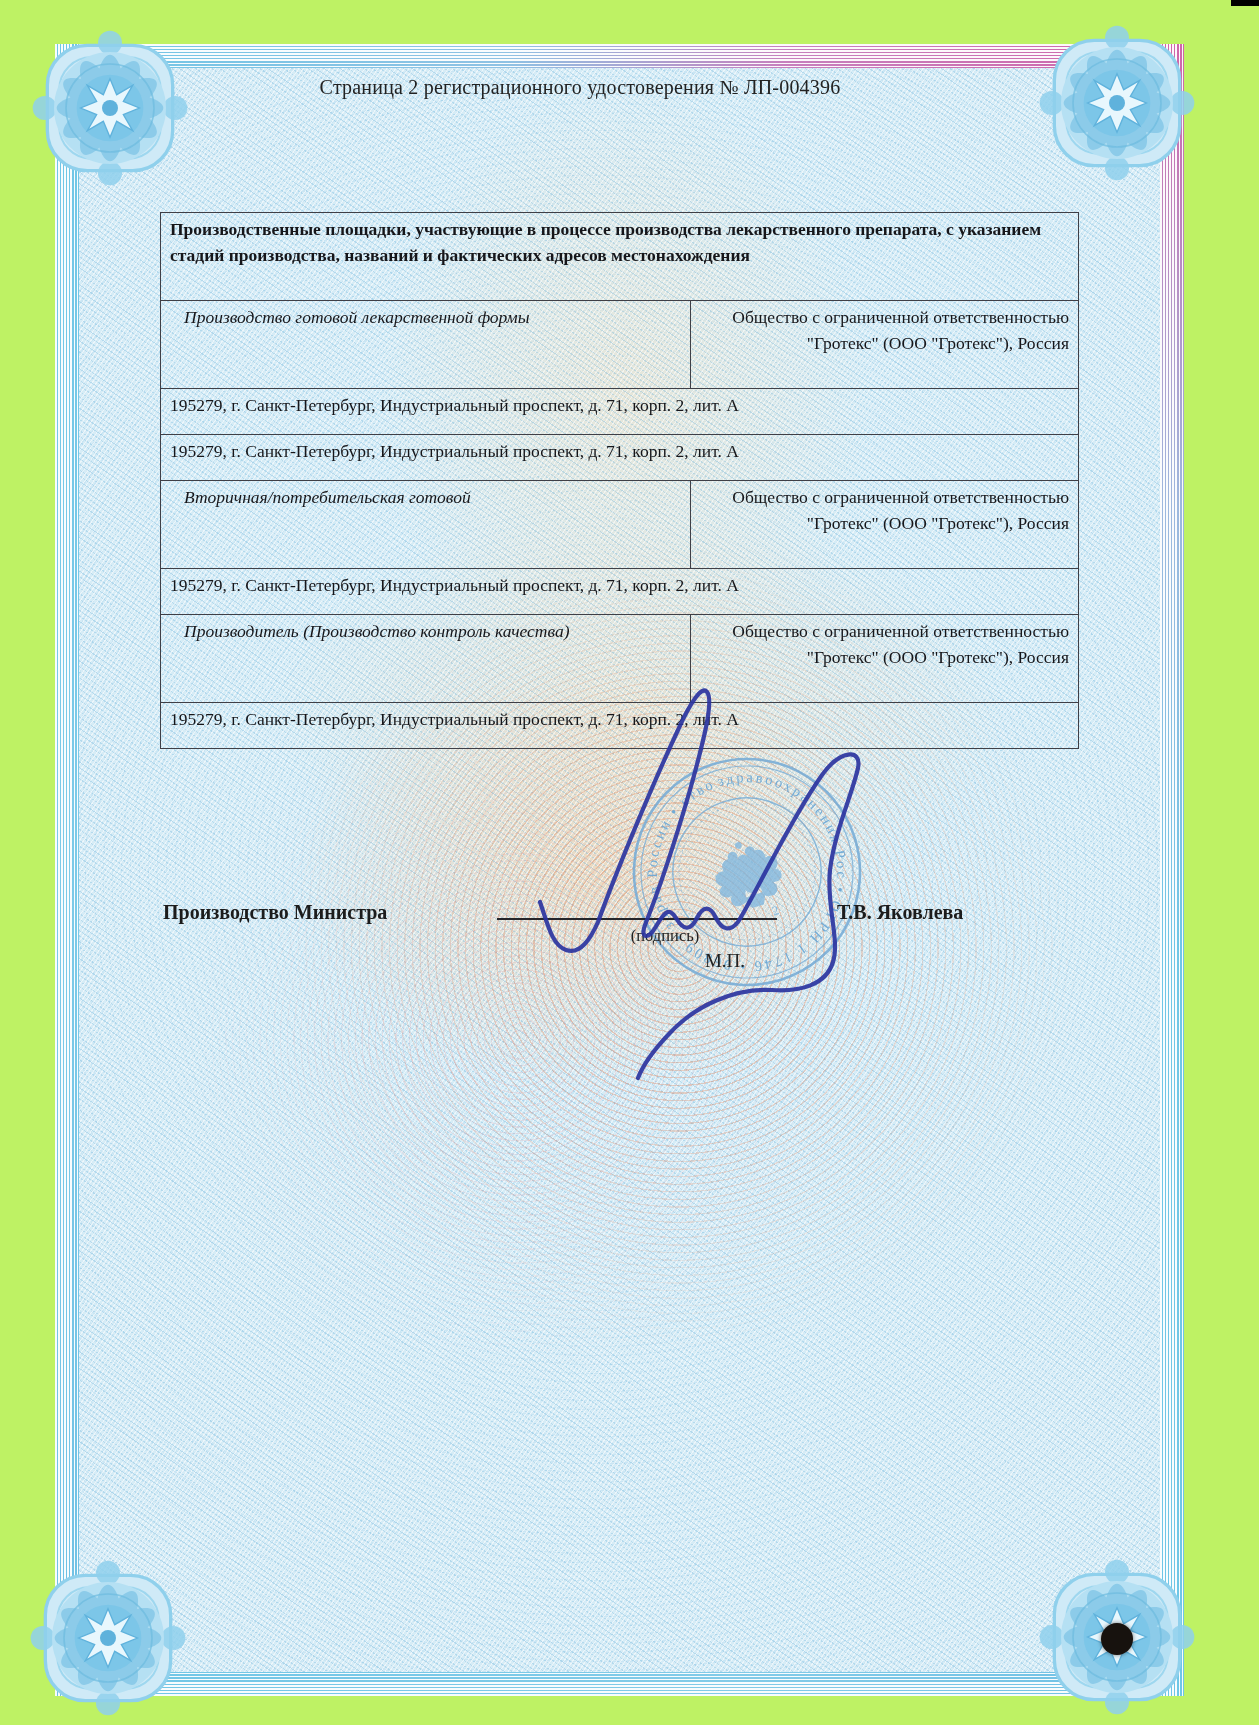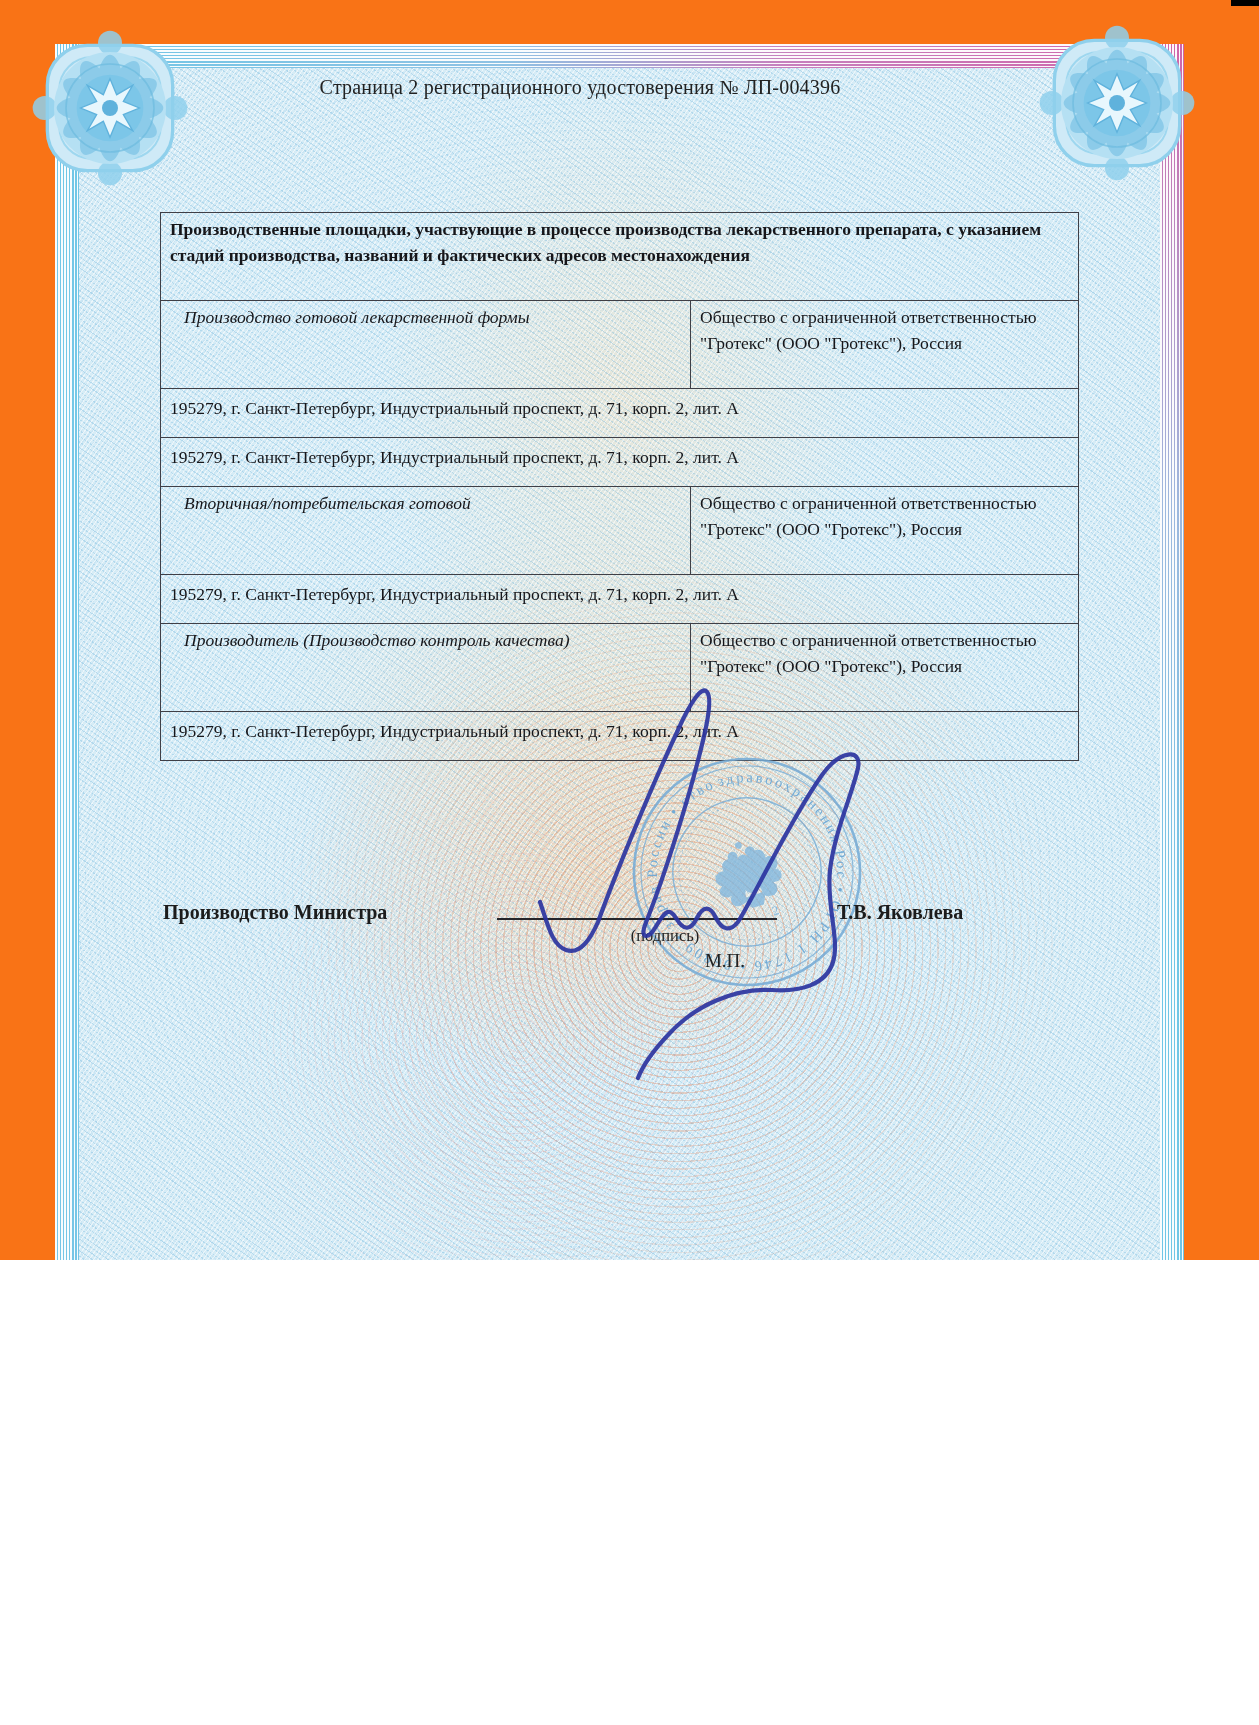--- a/index.html
+++ b/index.html
@@ -1,17 +1,17 @@
 <!DOCTYPE html>
 <html><head>
 <meta charset="utf-8">
 <style>
   html,body{margin:0;padding:0;background:#ffffff;}
   .page{
-    position:relative;width:1259px;height:1260px;background:#f97316;overflow:hidden;
+    position:relative;width:1259px;height:1725px;background:#bef264;overflow:hidden;
     font-family:"Liberation Serif","DejaVu Serif",serif;color:#1b1b1b;
   }
   
   .band{position:absolute;}
   .band-top{
     left:55px;top:44px;width:1129px;height:24px;
     background:
       repeating-linear-gradient(to bottom, rgba(255,255,255,.95) 0 1.6px, transparent 1.6px 3.1px),
       linear-gradient(to right,#6fc6e6 0%,#8fc2e4 40%,#c77fbd 65%,#d064a9 100%);
   }
@@ -77,22 +77,22 @@
   .prod-table{
     position:absolute;left:160px;top:212px;width:918px;border-collapse:collapse;
     table-layout:fixed;font-size:17.5px;color:#16161a;
   }
   .prod-table td{
     border:1.6px solid #3f3f46;vertical-align:top;padding:3px 9px;line-height:1.5;
     overflow:hidden;
   }
   td.hdr{font-weight:bold;height:81px;font-family:Liberation Serif, serif;}
   td.stage{font-style:italic;height:81px;padding-left:23px;}
-  td.company{height:81px;}
-  td.addr{height:39px;padding-top:6px;}
+  td.company{height:81px;text-align:right;}
+  td.addr{height:39px;}
   
   .sig-label{position:absolute;left:163px;top:901px;font-size:20px;font-weight:bold;color:#1c1c1c;}
   .sig-name{position:absolute;left:837px;top:901px;font-size:20px;font-weight:bold;color:#1c1c1c;}
   .sig-line{position:absolute;left:497px;top:918px;width:280px;height:0;border-top:2px solid #26262b;}
   .sig-caption{position:absolute;left:565px;top:926px;width:200px;text-align:center;font-size:16.5px;color:#222;}
   .sig-mp{position:absolute;left:585px;top:950px;width:160px;text-align:right;font-size:19px;color:#222;}
   
   .seal{position:absolute;left:627px;top:752px;width:240px;height:240px;filter:blur(.4px);opacity:.95;}
   .autograph{position:absolute;left:450px;top:650px;width:480px;height:470px;}
   .zlow{z-index:1}.zmid{z-index:20}.ztop{z-index:40}

